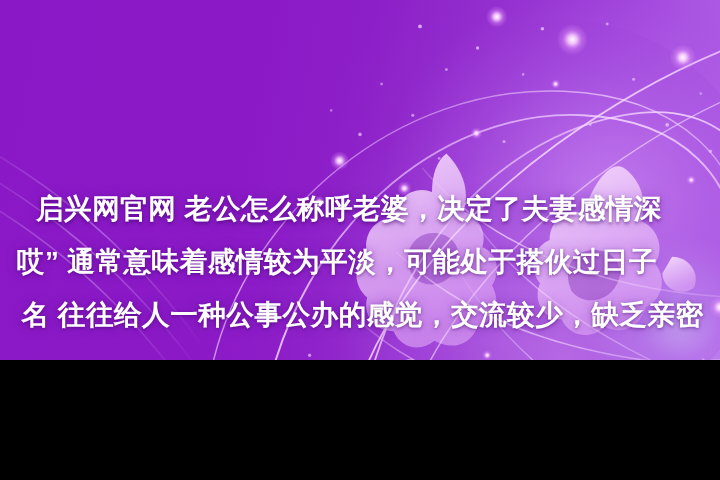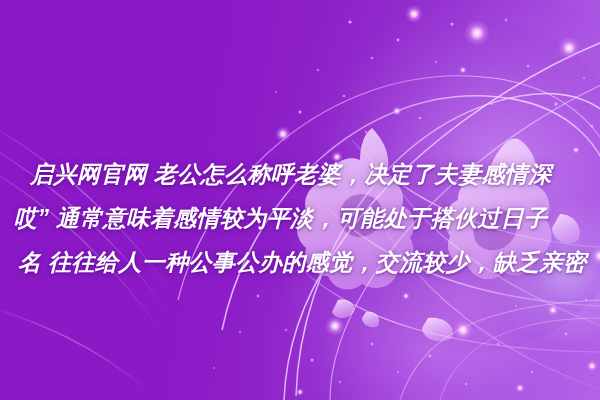--- a/index.html
+++ b/index.html
@@ -5,25 +5,24 @@
 <style>
   html, body {
     margin: 0;
     padding: 0;
     background: #000;
   }
 
   #stage {
     position: relative;
     width: 600px;
-    height: 400px;
+    height: 300px;
     overflow: hidden;
     background: #701a75;
     font-family: "Liberation Sans", "DejaVu Sans", sans-serif;
-    font-style: italic;
   }
 
   
 
   .bg-base {
     position: absolute;
     inset: 0;
     background: linear-gradient(100deg,
         #8A18C6 0%,
         #8B1AC6 34%,

